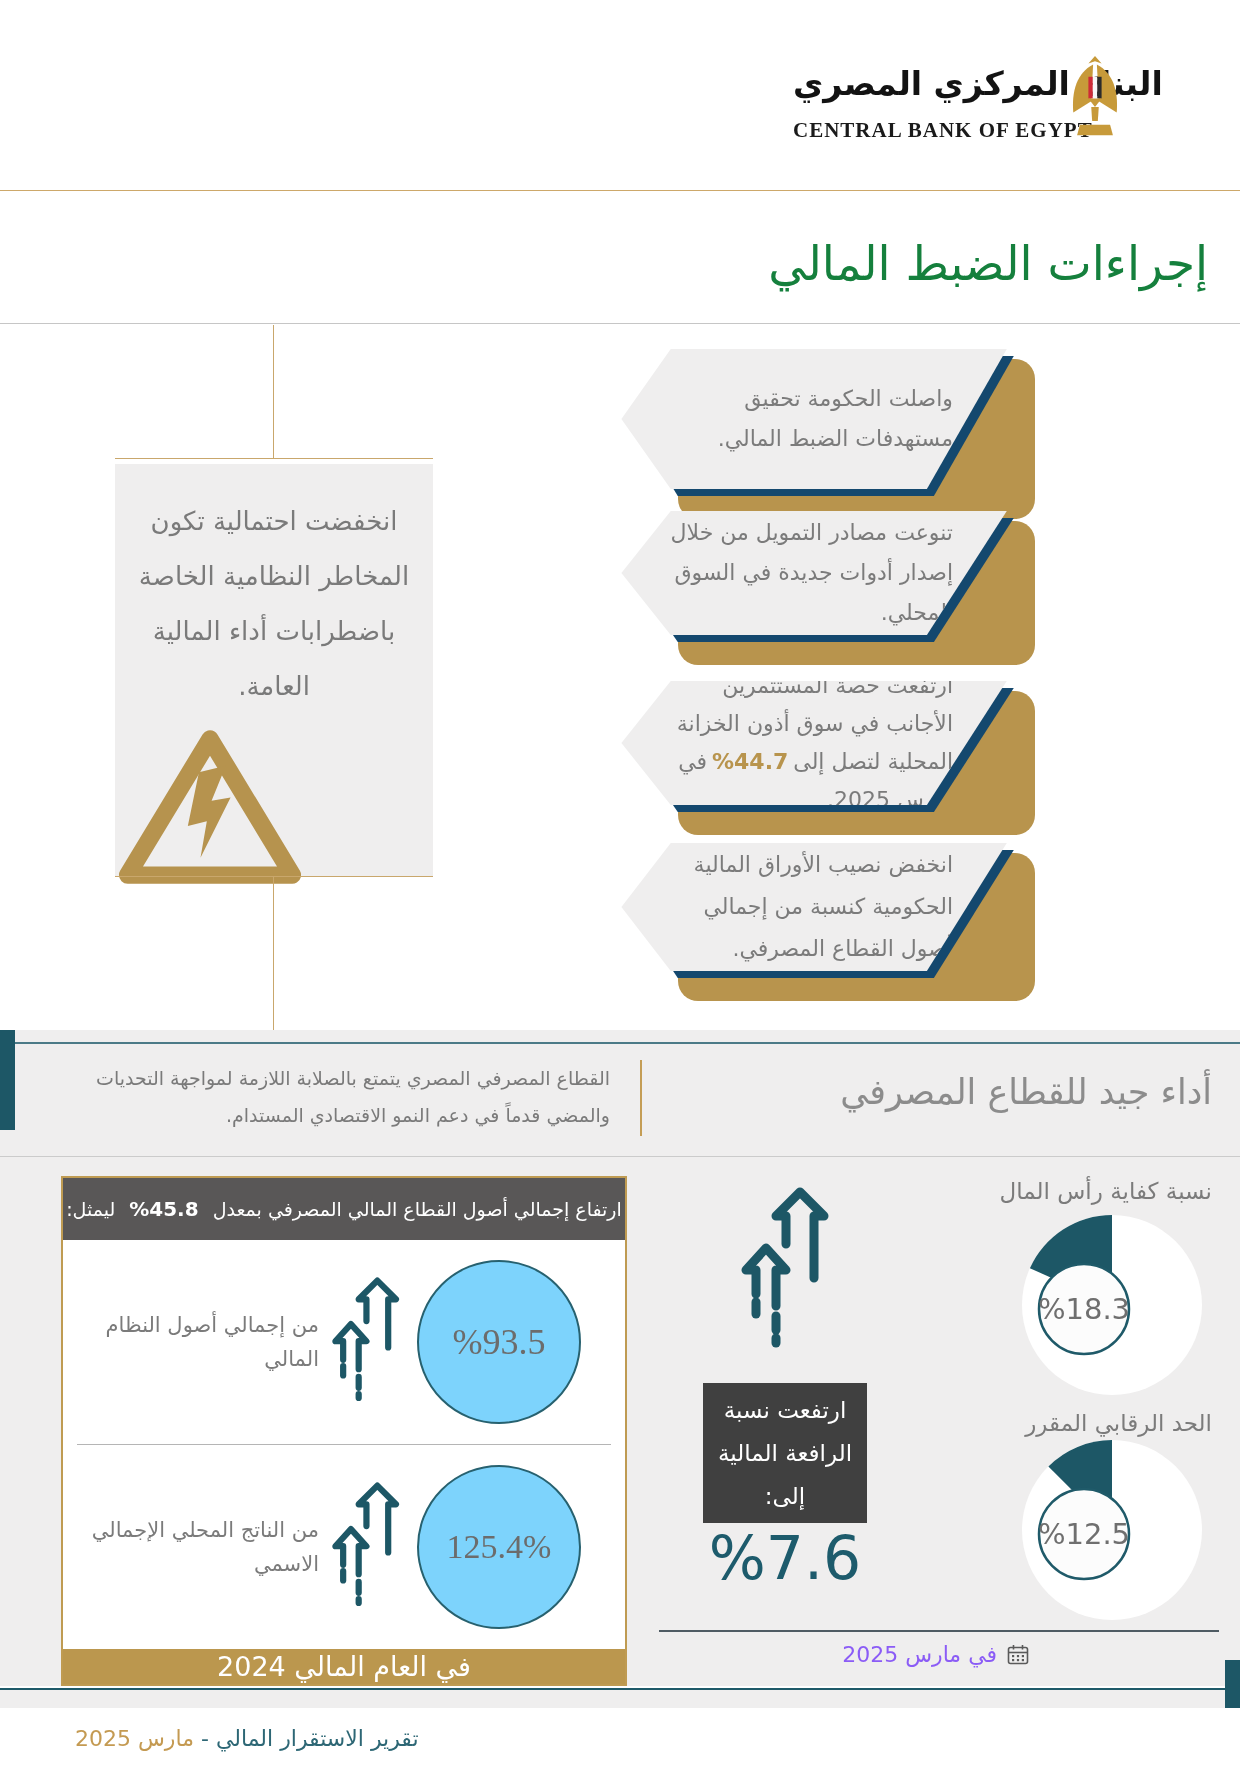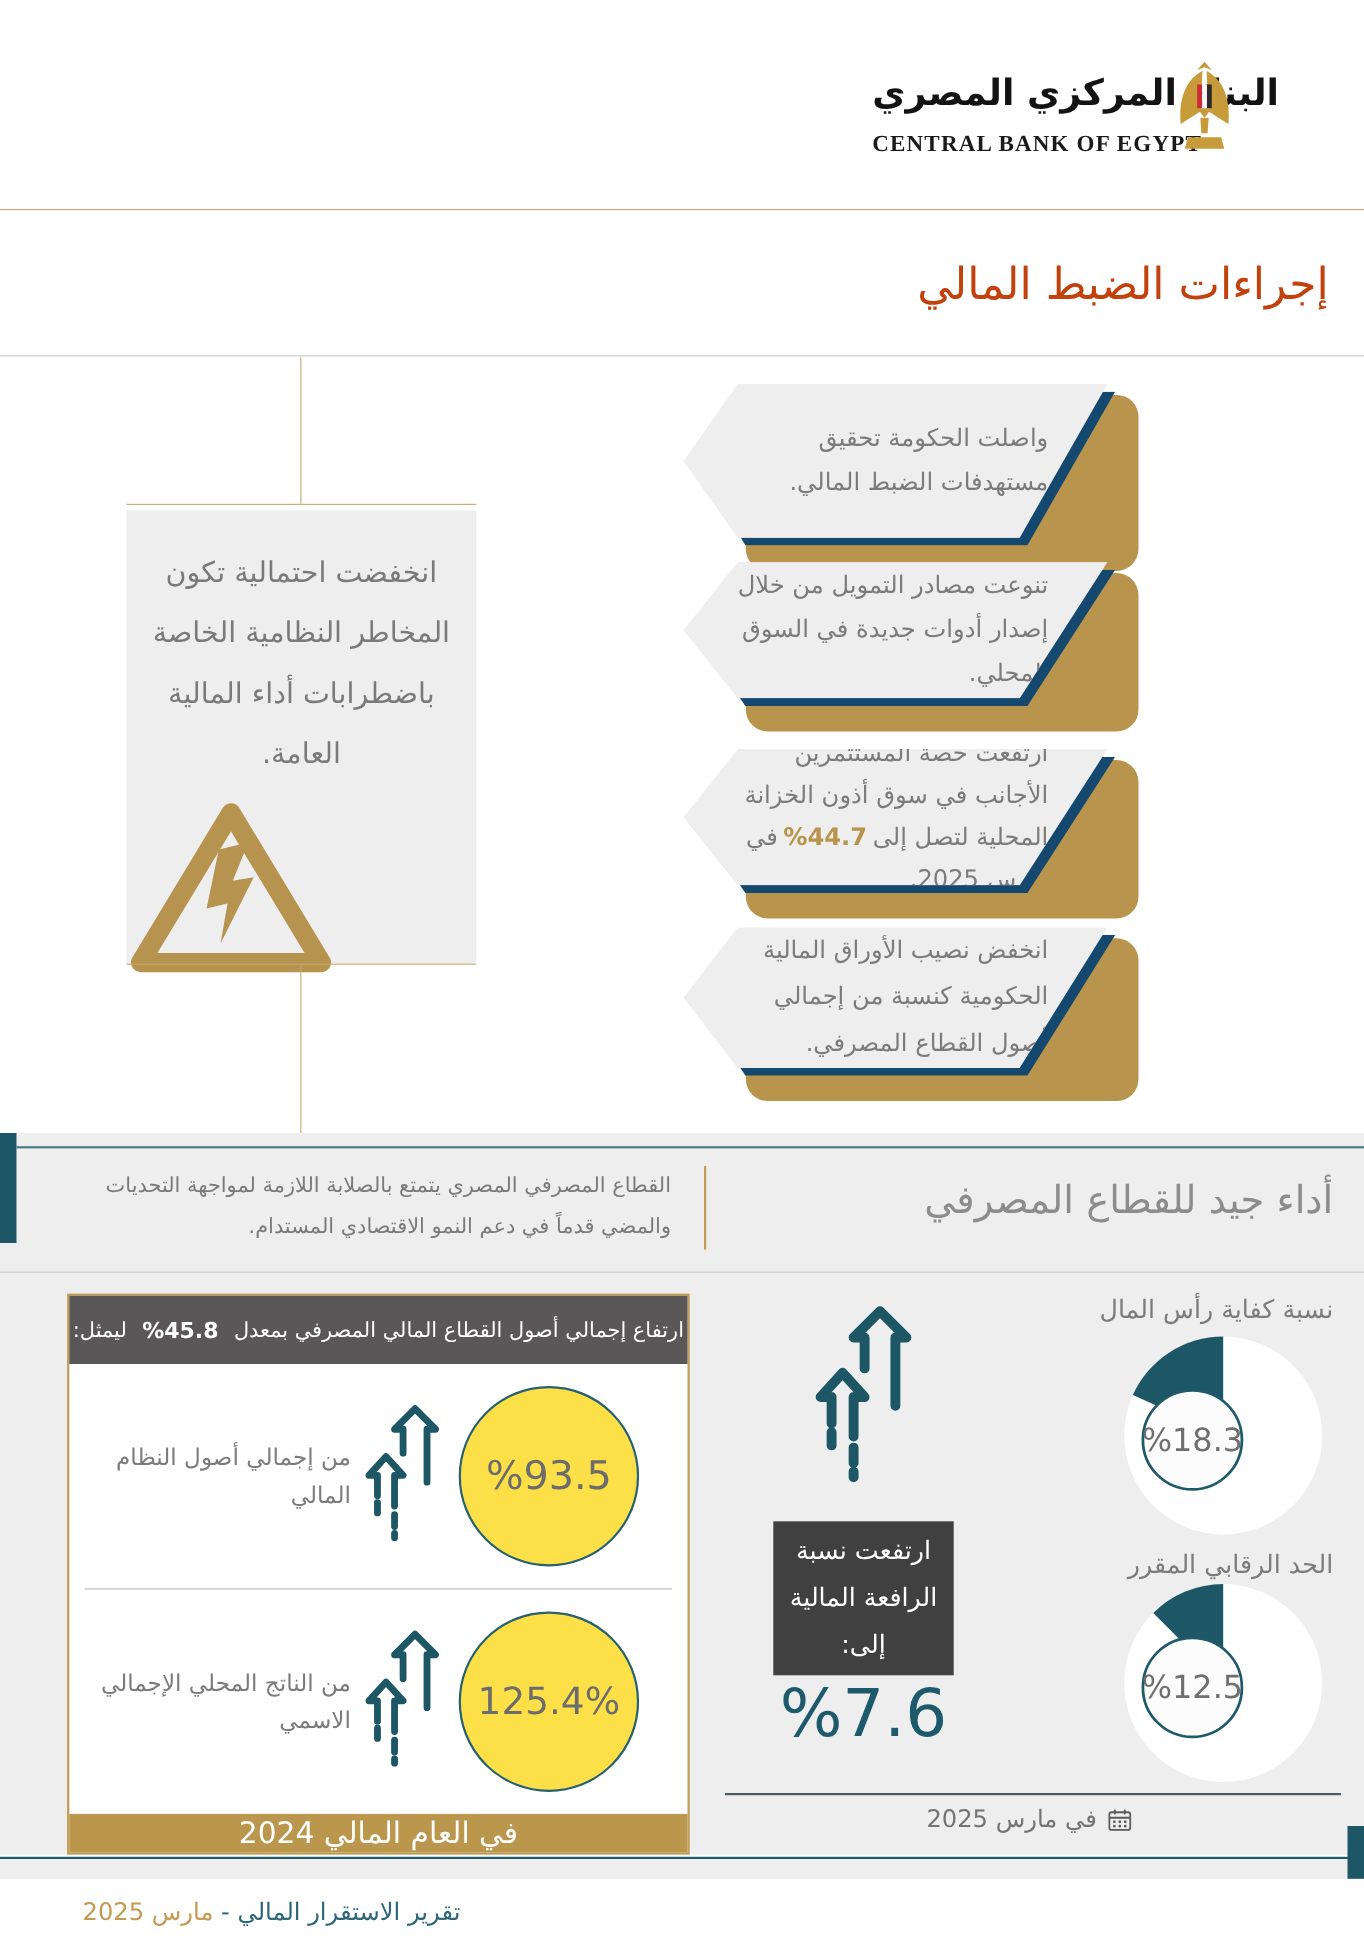--- a/index.html
+++ b/index.html
@@ -10,21 +10,21 @@
   .logo-text{position:absolute;right:197px;top:52px;width:250px;text-align:center;}
   .logo-ar{font-size:33px;font-weight:bold;color:#131313;white-space:nowrap;line-height:64px;}
   .logo-en{font-family:"Liberation Serif",serif;font-size:21px;font-weight:700;color:#1a1a1a;
            letter-spacing:1px;white-space:nowrap;margin-top:2px;}
   .eagle{position:absolute;right:112px;top:48px;}
 
   .hline{position:absolute;left:0;width:1240px;height:0;border-top:1.5px solid;}
   .hline-gold{border-color:#cda86a;}
   .hline-gray{border-color:#c6c6c6;}
 
-  .page-title{position:absolute;right:32px;top:236px;font-size:40px;color:#c2410c;direction:rtl;}
+  .page-title{position:absolute;right:32px;top:236px;font-size:47px;color:#15803d;direction:rtl;}
 
   
   .vgold{position:absolute;width:0;border-left:1.5px solid #c9a76c;}
   .hgold{position:absolute;height:0;border-top:1.5px solid #c9a76c;}
   .risk-card{position:absolute;left:115px;top:464px;width:318px;height:412px;background:#efeeee;
              text-align:center;}
   .risk-text{direction:rtl;font-size:26px;line-height:55px;color:#7a7a7a;padding-top:30px;}
   .risk-icon{margin-top:10px;}
 
   
@@ -50,40 +50,40 @@
   .section-divider{position:absolute;left:0;top:1156px;width:1240px;height:0;border-top:1.5px solid #cbcbcb;}
 
   
   .assets-panel{position:absolute;left:61px;top:1176px;width:566px;height:510px;background:#ffffff;
                 border:2px solid #bf9b52;box-sizing:border-box;display:flex;flex-direction:column;}
   .panel-header{height:62px;flex:none;background:#595757;color:#fff;display:flex;align-items:center;
                 justify-content:center;direction:rtl;font-size:19px;}
   .panel-header .hdr-val{font-weight:bold;font-size:20px;direction:ltr;unicode-bidi:isolate;margin:0 14px;}
   .panel-row{flex:1;display:flex;direction:rtl;align-items:center;padding:0 44px 0 16px;}
   .stat-circle{flex:none;width:164px;height:164px;border:2.5px solid #27616f;border-radius:50%;
-               background:#fde047;display:flex;align-items:center;justify-content:center;
-               font-size:36px;color:#6c6c6c;direction:ltr;box-sizing:border-box;}
+               background:#7dd3fc;display:flex;align-items:center;justify-content:center;
+               font-size:36px;color:#6c6c6c;direction:ltr;box-sizing:border-box;font-family:Liberation Serif, serif;}
   .row-icon{flex:none;margin:0 10px;}
   .row-label{flex:1;direction:rtl;text-align:right;font-size:21px;line-height:34px;color:#7b7b7b;
              padding-left:8px;}
   .row-divider{flex:none;height:0;border-top:1px solid #b5b5b5;margin:0 14px;}
   .panel-footer{flex:none;height:35px;background:#bb974e;color:#ffffff;display:flex;align-items:center;
                 justify-content:center;direction:rtl;font-size:27px;}
 
   
   .lev-col{position:absolute;left:660px;top:1175px;width:250px;height:511px;}
   .lev-icon{position:absolute;left:78px;top:10px;}
   .lev-box{position:absolute;left:43px;top:208px;width:164px;height:140px;background:#404040;
            color:#ffffff;direction:rtl;text-align:center;font-size:23px;line-height:43px;
            display:flex;align-items:center;justify-content:center;}
   .lev-value{position:absolute;left:0;top:348px;width:100%;text-align:center;font-size:60px;
              font-weight:500;color:#1d5b6c;direction:ltr;}
   .stats-line{position:absolute;left:659px;top:1630px;width:560px;height:2px;background:#4f5b63;}
   .date-row{position:absolute;right:210px;top:1642px;display:flex;align-items:center;gap:9px;
-            direction:rtl;color:#737373;font-size:22px;}
+            direction:rtl;color:#8b5cf6;font-size:22px;}
 
   
   .donut-label{position:absolute;right:28px;direction:rtl;font-size:23px;color:#7b7b7b;}
   .donut{position:absolute;left:1012px;}
 
   
   .bottom-teal{position:absolute;left:0;top:1688px;width:1240px;height:2px;background:#1f5a69;}
   .bottom-band{position:absolute;left:0;top:1690px;width:1240px;height:18px;background:#efeeee;}
   .report-footer{position:absolute;left:75px;top:1726px;direction:rtl;font-size:22px;white-space:nowrap;}
   .rf-title{color:#2d6775;}

